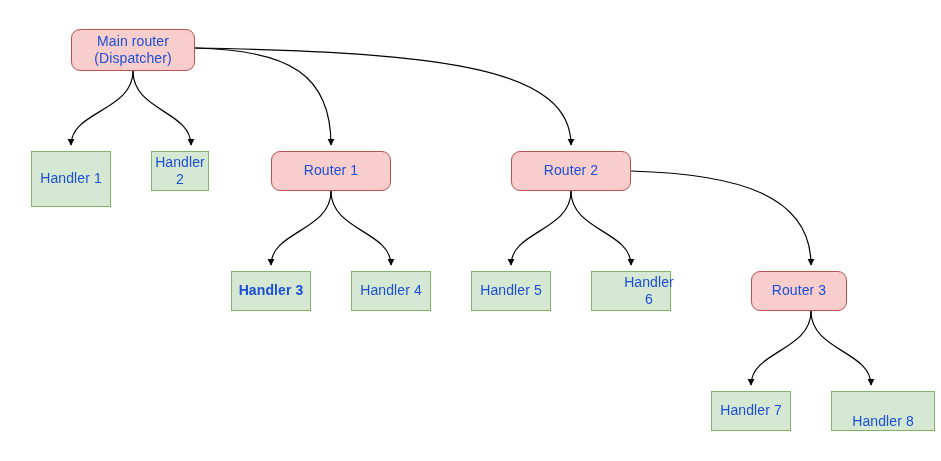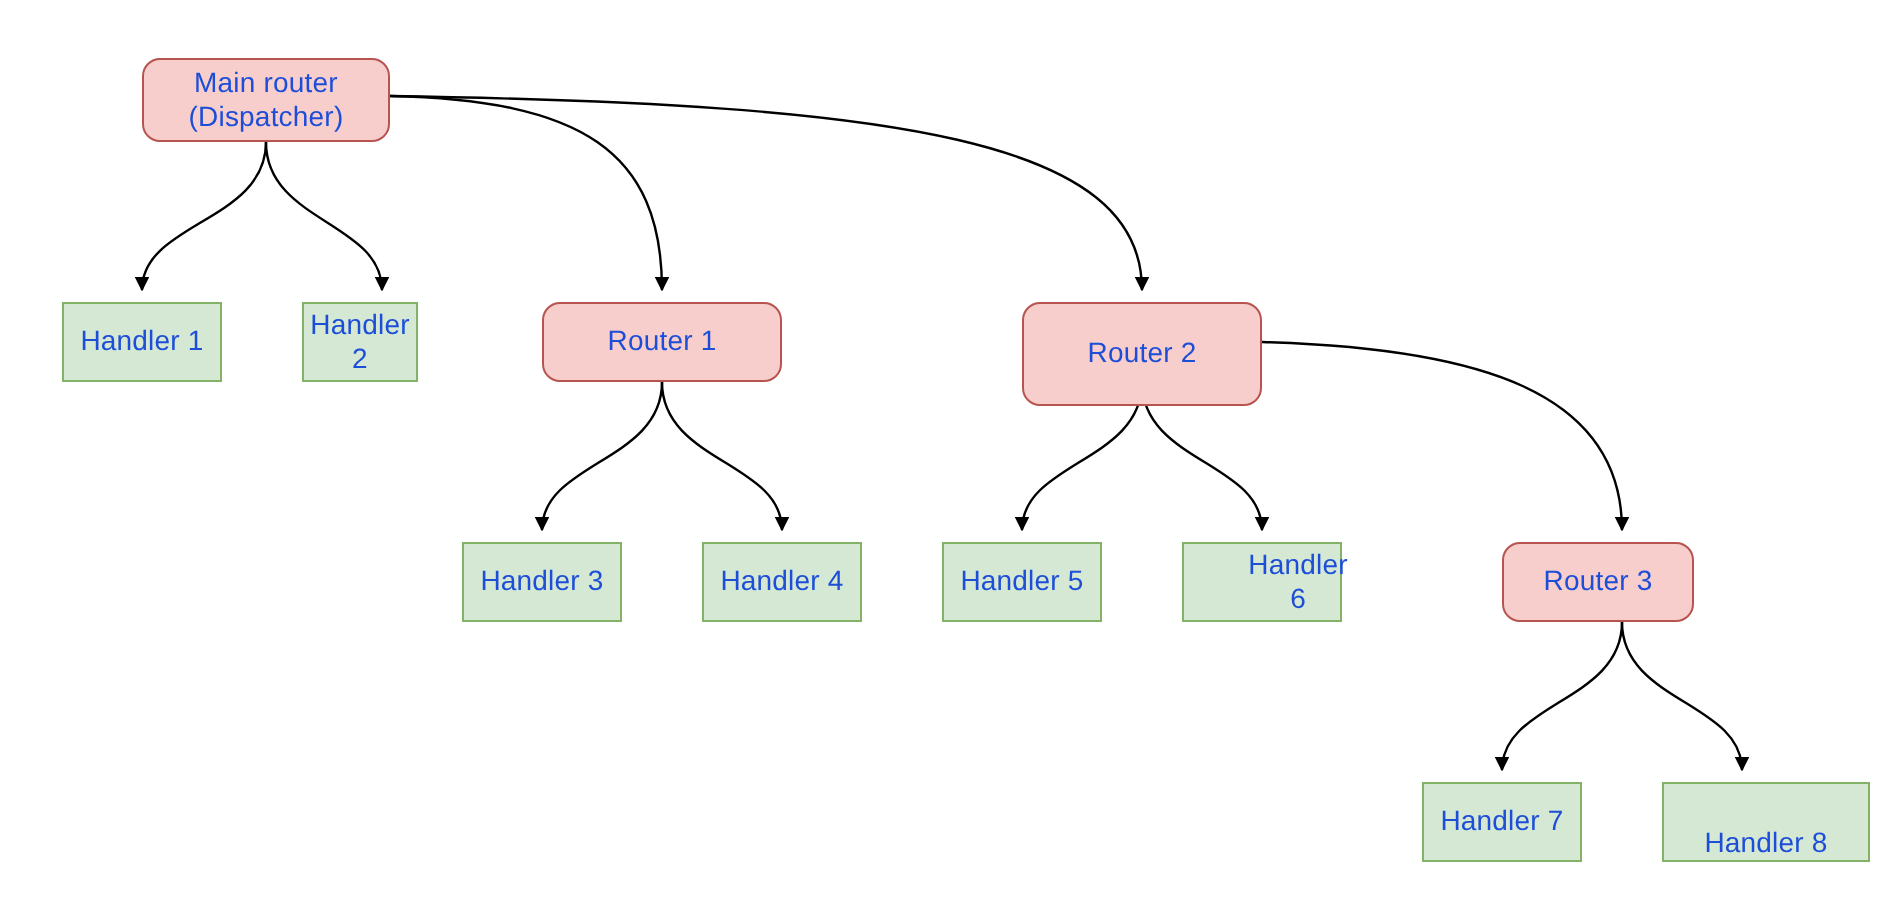--- a/index.html
+++ b/index.html
@@ -69,25 +69,25 @@
         <path d="M 571 191 C 571 231 511 231 511 265" stroke="#000000" marker-end="url(#arrow)"></path>
         <path d="M 571 191 C 571 231 631 231 631 265" stroke="#000000" marker-end="url(#arrow)"></path>
         <path d="M 631 171 C 740 174 811 196 811 265" stroke="#000000" marker-end="url(#arrow)"></path>
         <path d="M 811 311 C 811 351 751 351 751 385" stroke="#000000" marker-end="url(#arrow)"></path>
         <path d="M 811 311 C 811 351 871 351 871 385" stroke="#000000" marker-end="url(#arrow)"></path>
       </g>
   </svg>
   <div id="node-layer">
       <div class="node router" style="left: 71px; top: 29px; width: 124px; height: 42px;"><span>Main router
 (Dispatcher)</span></div>
-      <div class="node handler" style="left: 31px; top: 151px; width: 80px; height: 40px;"><span>Handler 1</span></div>
+      <div class="node handler" style="left: 31px; top: 151px; width: 80px; height: 56px;"><span>Handler 1</span></div>
       <div class="node handler" style="left: 151px; top: 151px; width: 58px; height: 40px;"><span>Handler 2</span></div>
       <div class="node router" style="left: 271px; top: 151px; width: 120px; height: 40px;"><span>Router 1</span></div>
-      <div class="node router" style="left: 511px; top: 151px; width: 120px; height: 52px;"><span>Router 2</span></div>
-      <div class="node handler" style="left: 231px; top: 271px; width: 80px; height: 40px;"><span>Handler 3</span></div>
+      <div class="node router" style="left: 511px; top: 151px; width: 120px; height: 40px;"><span>Router 2</span></div>
+      <div class="node handler" style="left: 231px; top: 271px; width: 80px; height: 40px; font-weight: bold;"><span>Handler 3</span></div>
       <div class="node handler" style="left: 351px; top: 271px; width: 80px; height: 40px;"><span>Handler 4</span></div>
       <div class="node handler" style="left: 471px; top: 271px; width: 80px; height: 40px;"><span>Handler 5</span></div>
       <div class="node handler" style="left: 591px; top: 271px; width: 80px; height: 40px; padding-left: 36px;"><span>Handler 6</span></div>
       <div class="node router" style="left: 751px; top: 271px; width: 96px; height: 40px;"><span>Router 3</span></div>
       <div class="node handler" style="left: 711px; top: 391px; width: 80px; height: 40px;"><span>Handler 7</span></div>
       <div class="node handler" style="left: 831px; top: 391px; width: 104px; height: 40px; align-items: flex-end;"><span>Handler 8</span></div>
     </div>
 </div>
 
 </body></html>

